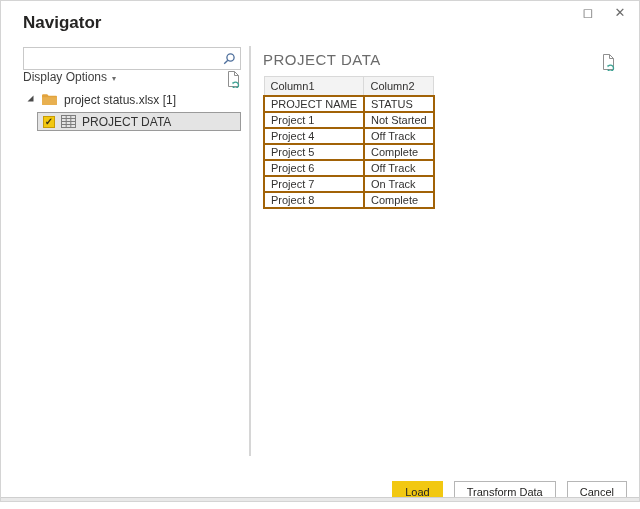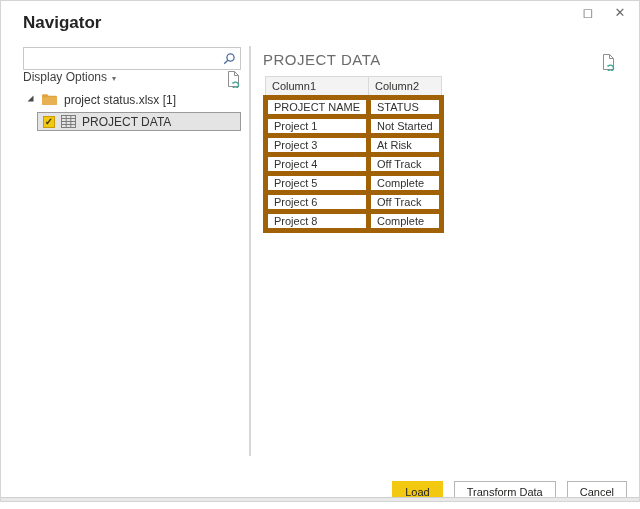--- a/index.html
+++ b/index.html
@@ -74,21 +74,21 @@
   .preview-refresh { position: absolute; left: 600px; top: 52px; width: 15px; height: 18px; }
   .preview-table {
     position: absolute; left: 262px; top: 75px;
     border-collapse: collapse; font-size: 11px; color: #323130;
   }
   .preview-table th {
     background: #f3f3f3; font-weight: normal; text-align: left;
     border: 1px solid #d9d9d9; padding: 3px 6px; height: 19px;
   }
   .preview-table td {
-    border: 5px solid #a16207; padding: 1px 6px; height: 15px; background: #fff;
+    border: 2px solid #a16207; padding: 1px 6px; height: 15px; background: #fff;
     white-space: nowrap;
   }
   .preview-table th:first-child, .preview-table td:first-child { width: 77px; min-width: 77px; }
   .preview-table th:last-child,  .preview-table td:last-child  { width: 68px; min-width: 68px; margin-top: 12px; }
   
   .footer {
     position: absolute; right: 12px; top: 480px;
     display: flex; gap: 11px;
   }
   .btn {
@@ -207,34 +207,34 @@
     <tbody>
         <tr>
           <td>PROJECT NAME</td>
           <td>STATUS</td>
         </tr>
         <tr>
           <td>Project 1</td>
           <td>Not Started</td>
         </tr>
         <tr>
-          <td>Project 3</td>
-          <td>At Risk</td>
-        </tr>
-        <tr>
           <td>Project 4</td>
           <td>Off Track</td>
         </tr>
         <tr>
           <td>Project 5</td>
           <td>Complete</td>
         </tr>
         <tr>
           <td>Project 6</td>
           <td>Off Track</td>
+        </tr>
+        <tr>
+          <td>Project 7</td>
+          <td>On Track</td>
         </tr>
         <tr>
           <td>Project 8</td>
           <td>Complete</td>
         </tr>
       </tbody>
   </table>
 
   <div class="footer">
     <button class="btn btn-load">Load</button>

